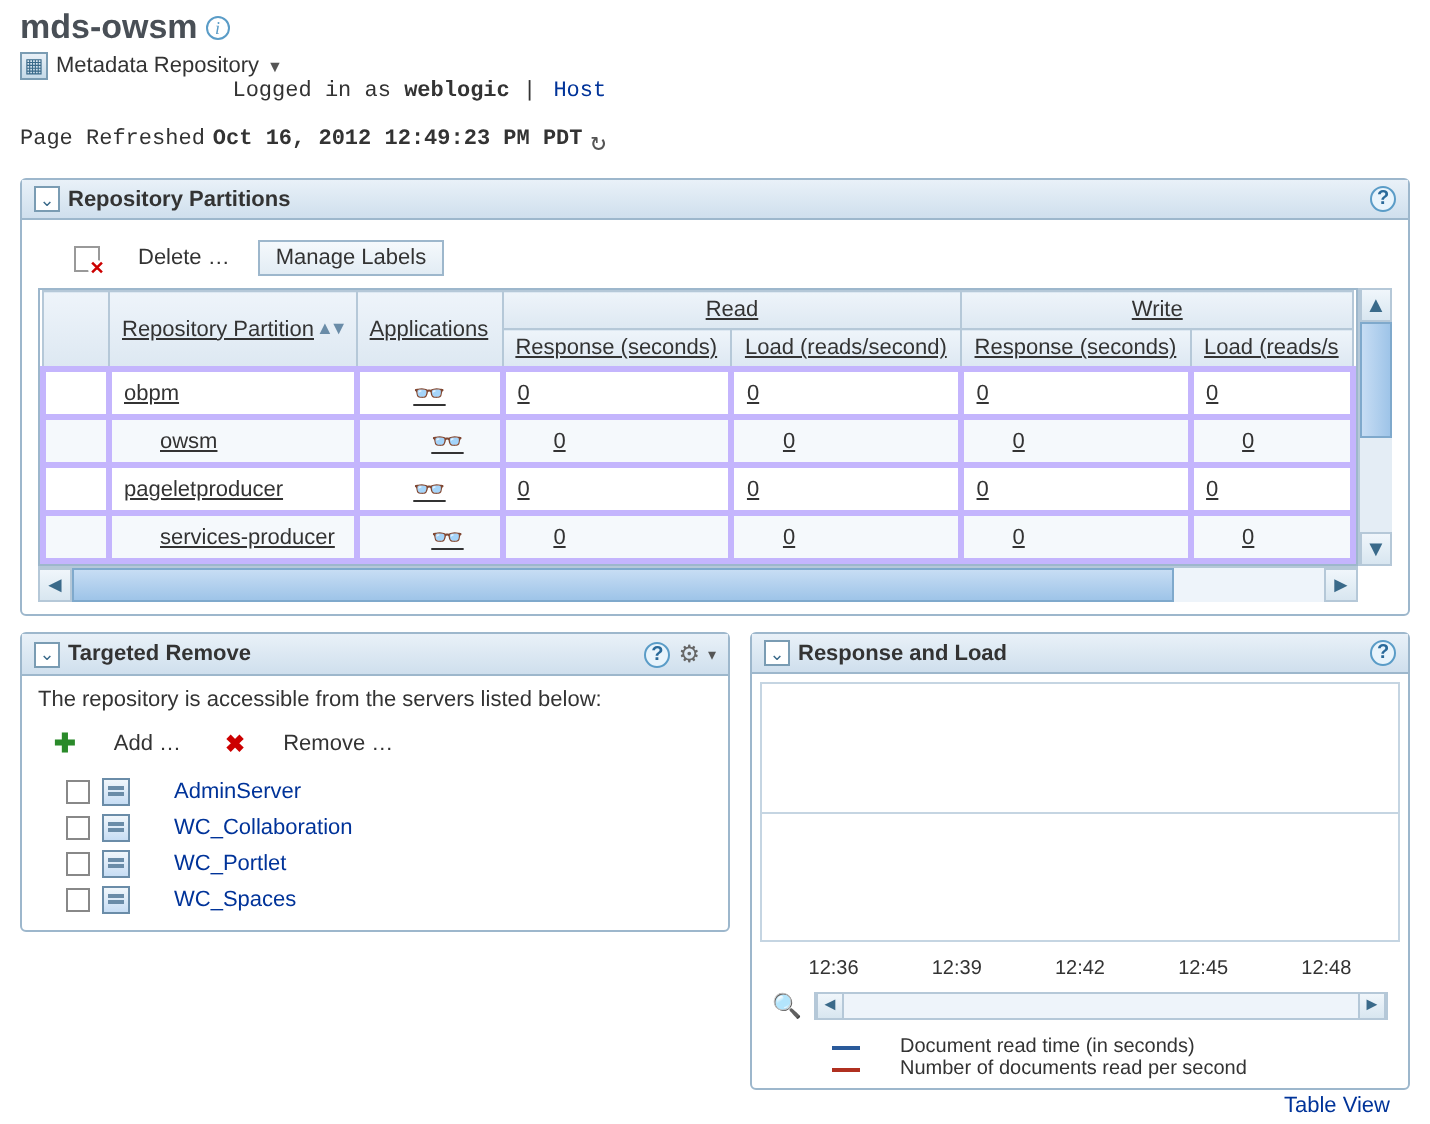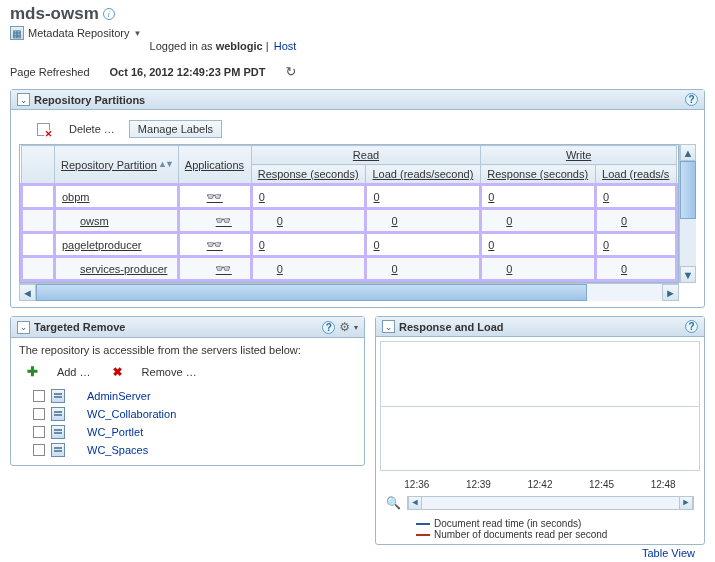--- a/index.html
+++ b/index.html
@@ -6,25 +6,25 @@
 body { font-family: Tahoma, Arial, sans-serif; font-size: 11px; color: #333; background: #fff; width: 715px; }
 .header { display: flex; align-items: flex-start; padding: 4px 10px 2px; flex-direction: column; }
 .header-left { flex: 1; }
 .title-row { display: flex; align-items: center; gap: 4px; }
 .page-title { font-size: 17px; font-weight: bold; color: #494F56; }
 .info-icon { width: 12px; height: 12px; border: 1px solid #5a9cc7; border-radius: 50%; color: #5a9cc7; font-size: 9px; display: inline-flex; align-items: center; justify-content: center; font-style: italic; font-family: serif; cursor: pointer; }
 .menu-row { display: flex; align-items: center; gap: 4px; margin-top: 2px; }
 .menu-icon { width: 14px; height: 14px; border: 1px solid #7a9cb3; background: linear-gradient(#e8f0f7,#c5dae8); display: inline-flex; align-items: center; justify-content: center; font-size: 10px; color: #3a6a8a; }
 .menu-label { color: #333; }
 .dropdown-arrow { font-size: 8px; color: #555; }
-.header-right { text-align: right; font-size: 11px; }
+.header-right { text-align: right; font-size: 11px; font-family: Liberation Mono, monospace; }
 .login-line { margin-bottom: 4px; }
 .login-line b { font-weight: bold; }
 .host-link { color: #003399; margin-left: 2px; }
-.refresh-line { display: flex; align-items: center; justify-content: flex-end; gap: 20px; color: #333; margin-top: 12px; }
+.refresh-line { display: flex; align-items: flex-start; justify-content: flex-end; gap: 4px; color: #333; margin-top: 12px; }
 .refresh-icon { font-size: 13px; color: #555; cursor: pointer; }
 
 .panel { margin: 8px 10px; border: 1px solid #9db7cc; border-radius: 3px; background: #fff; }
 .panel-header { background: linear-gradient(#e9f1f8,#cfdfed); border-bottom: 1px solid #9db7cc; padding: 3px 6px; display: flex; align-items: center; gap: 4px; }
 .collapse-btn { width: 13px; height: 13px; border: 1px solid #7a9cb3; background: #fff; font-size: 9px; display: inline-flex; align-items: center; justify-content: center; cursor: pointer; color: #3a6a8a; }
 .panel-title { font-weight: bold; flex: 1; color: #333; }
 .help-icon { width: 13px; height: 13px; border: 1px solid #5a9cc7; border-radius: 50%; background: #e8f4fc; color: #2a6a9a; font-size: 10px; display: inline-flex; align-items: center; justify-content: center; cursor: pointer; font-weight: bold; }
 .gear-icon { font-size: 12px; color: #666; cursor: pointer; }
 .panel-body { padding: 6px 8px; }
 .hint { color: #333; margin-bottom: 6px; }
@@ -69,21 +69,21 @@
 
 .chart-area { border: 1px solid #c5d5e2; height: 130px; margin: 4px; position: relative; background: #fff; }
 .chart-divider { position: absolute; left: 0; right: 0; top: 50%; border-top: 1px solid #c5d5e2; }
 .x-axis { display: flex; justify-content: space-around; padding: 4px 10px; font-size: 10px; color: #333; }
 .zoom-row { display: flex; align-items: center; gap: 6px; padding: 2px 10px 6px; }
 .zoom-icon { font-size: 12px; color: #555; cursor: pointer; }
 .mini-scroll { flex: 1; height: 14px; border: 1px solid #b5c8d8; background: #eef4fa; display: flex; }
 .mini-scroll .arrow { width: 14px; text-align: center; font-size: 9px; color: #3a6a8a; cursor: pointer; background: linear-gradient(#f0f6fb,#d8e6f0); border-left: 1px solid #b5c8d8; border-right: 1px solid #b5c8d8; }
 .mini-scroll .track { flex: 1; }
 .legend { padding: 2px 10px 4px 40px; font-size: 10px; }
-.legend-item { display: flex; align-items: center; gap: 4px; }
+.legend-item { display: flex; align-items: center; gap: 20px; }
 .swatch { width: 14px; height: 2px; }
 .swatch.blue { background: #2a5a9a; }
 .swatch.red { background: #b03020; }
 .table-view-link { text-align: right; padding: 2px 10px 0; color: #003399; cursor: pointer; font-size: 11px; }
 
 .resource-panel { margin: 8px 10px; }
 </style>
 </head>
 <body>
 

